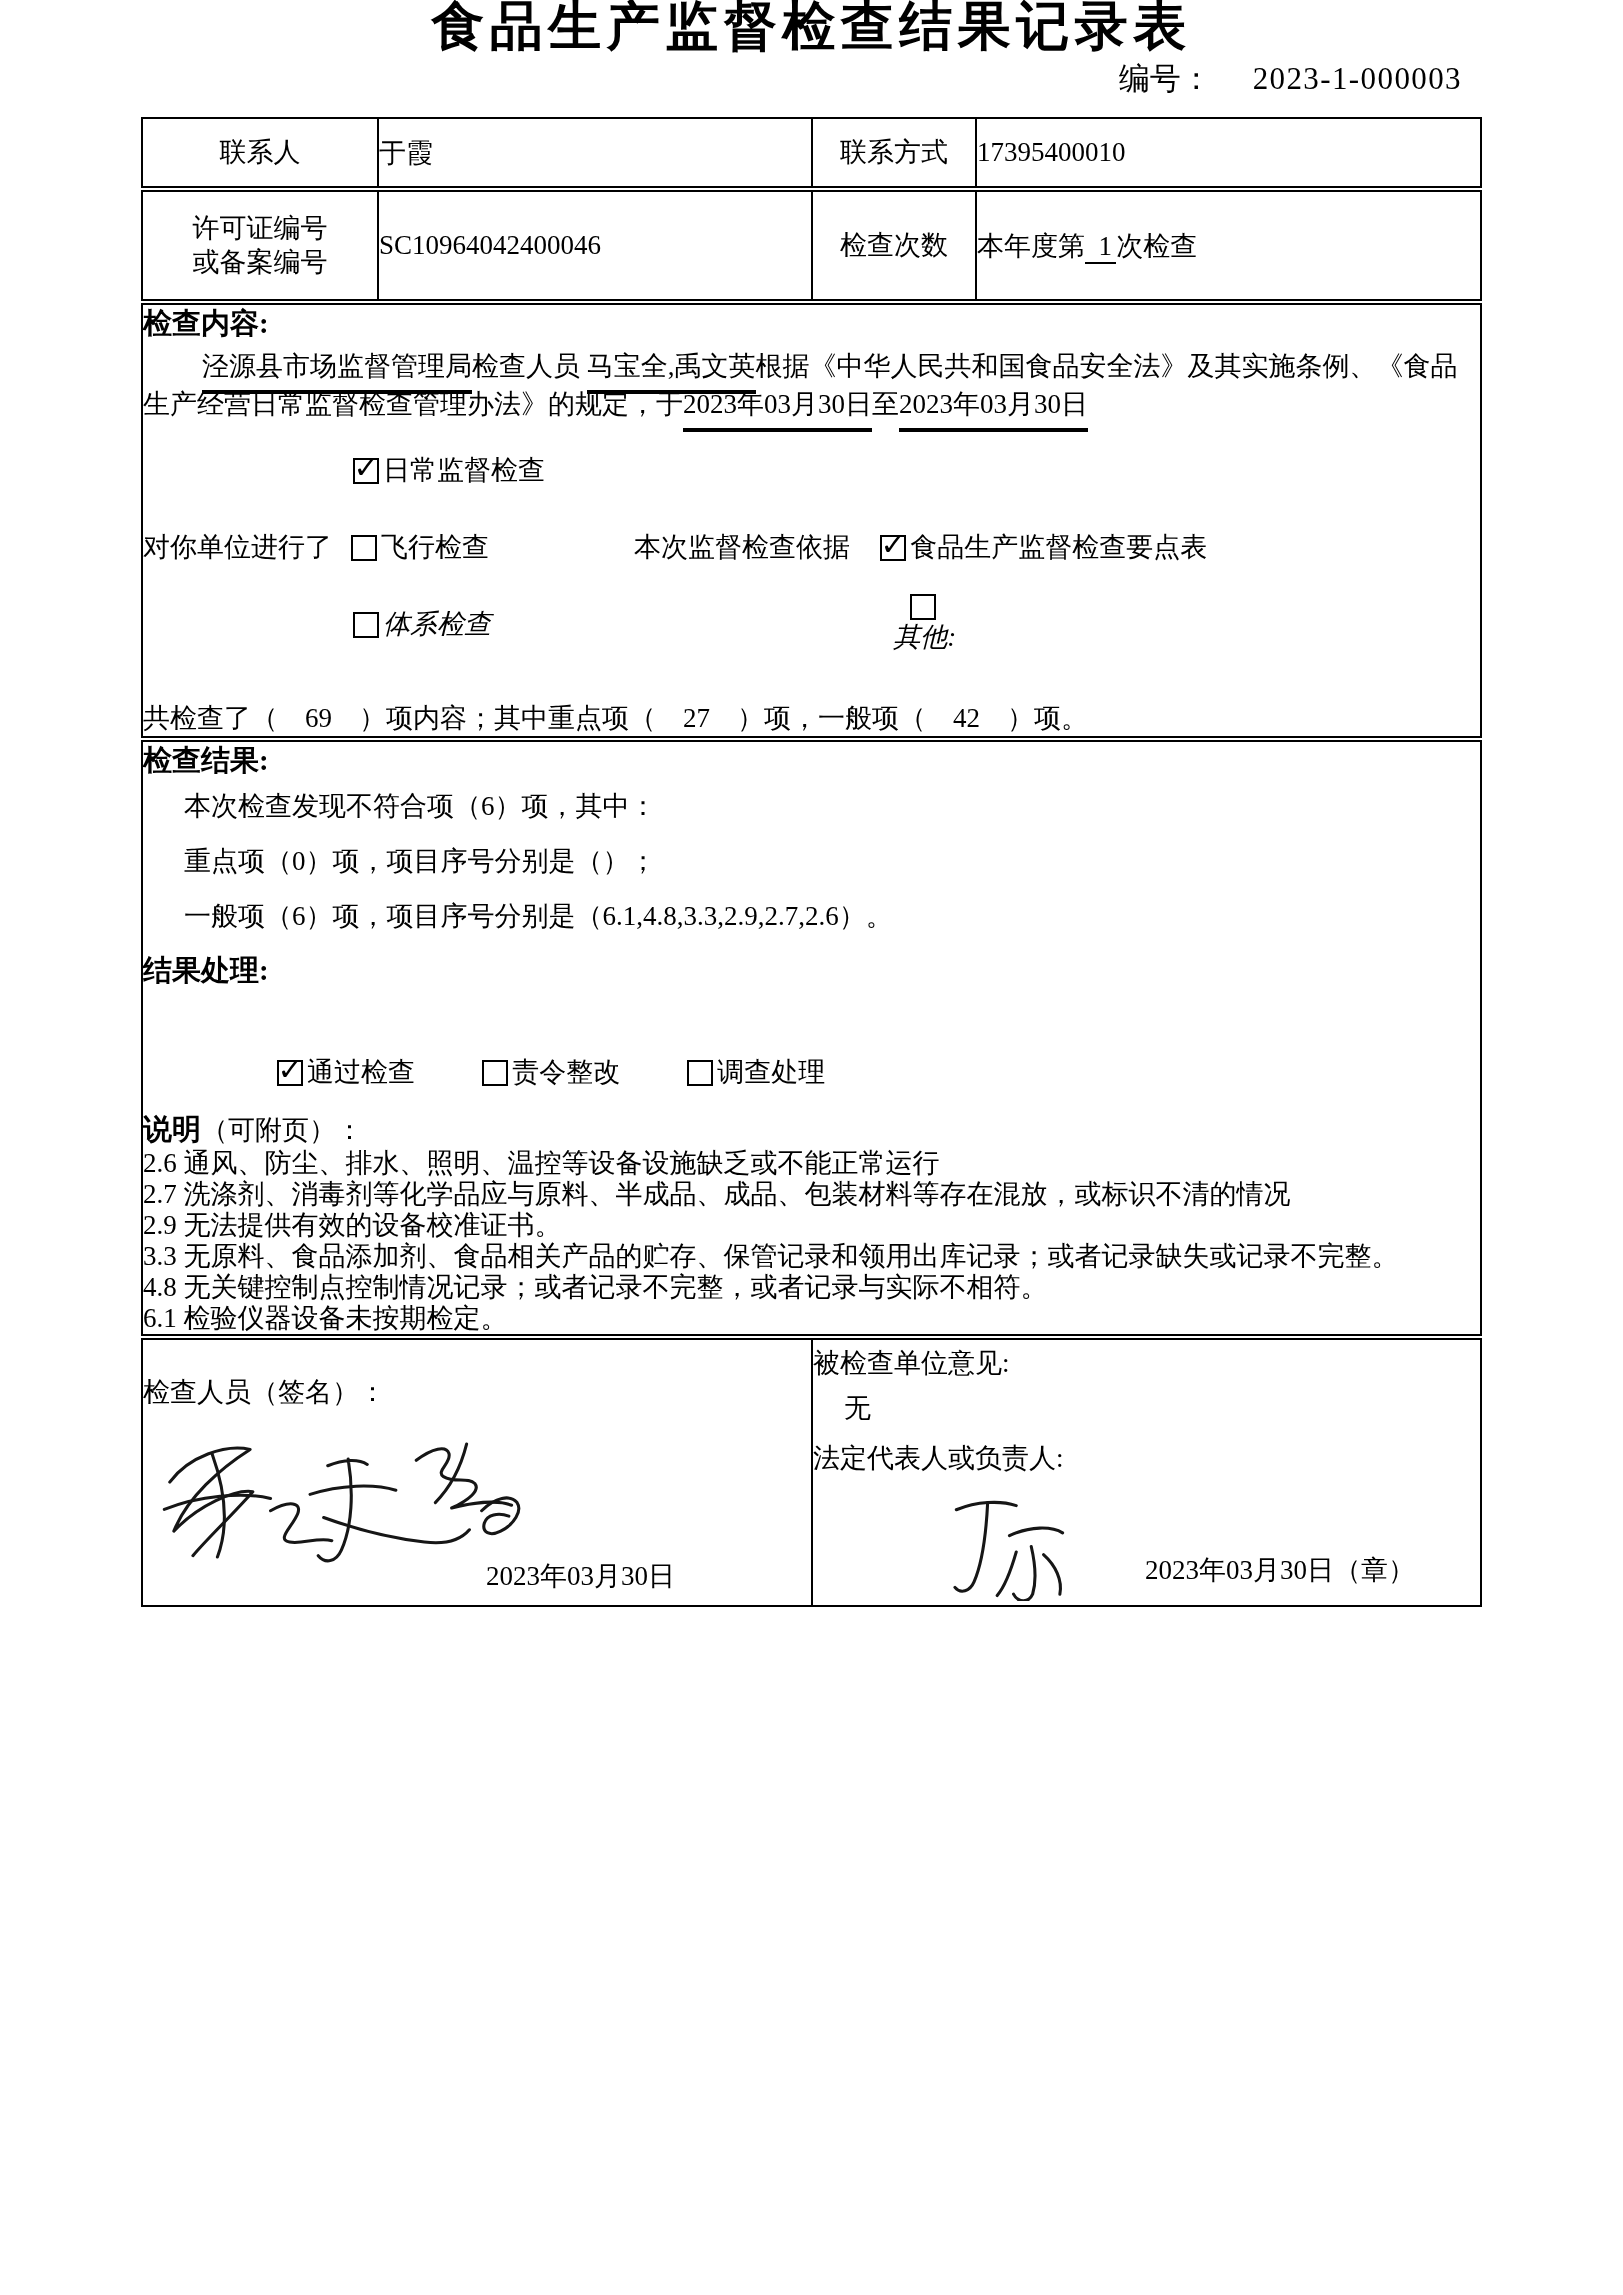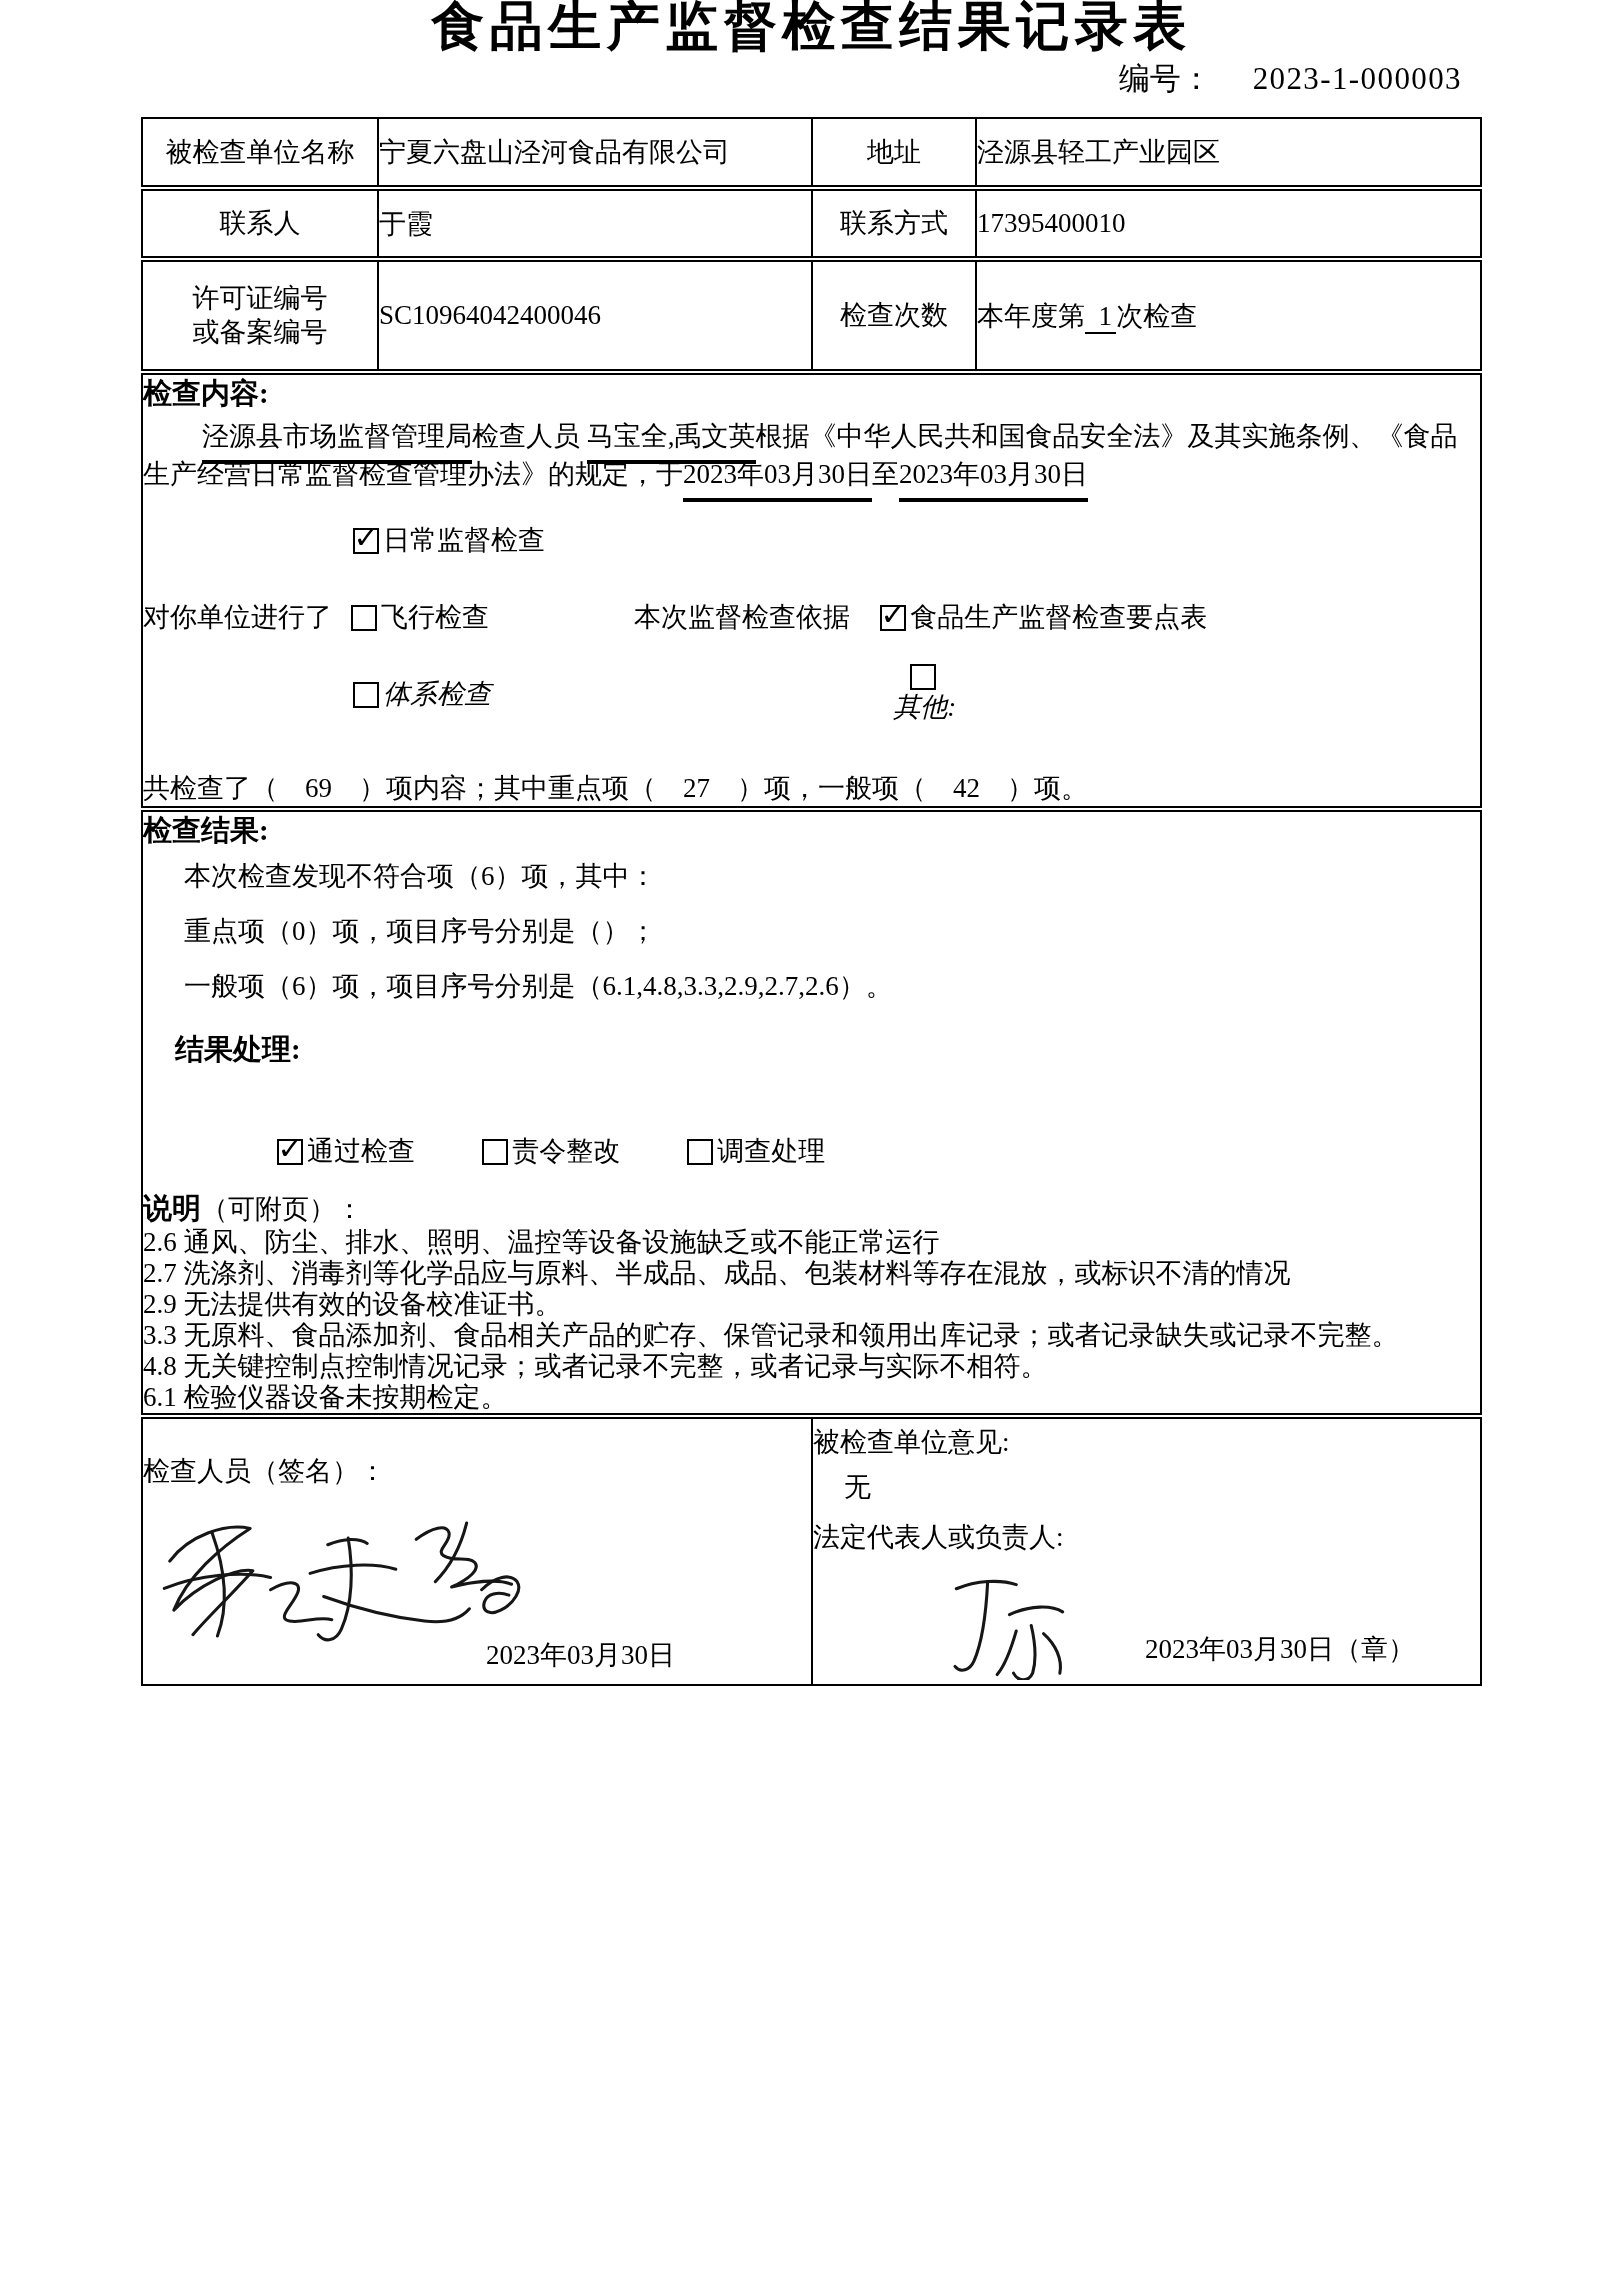--- a/index.html
+++ b/index.html
@@ -65,21 +65,21 @@
     font-family:"DejaVu Sans","Liberation Sans",sans-serif;
   }
   .cbl { margin-left:4.1px; white-space:nowrap; }
   .row-flex { display:flex; align-items:center; }
   .line-daily  { margin-top:30px; margin-left:210px; }
   .line-multi  { margin-top:42px; }
   .line-system { margin-top:29px; margin-left:210px;font-style:italic; }
   .summary     { margin-top:45px; font-size:27px; }
   
   .res-line { line-height:55px; padding-left:41px; font-size:27px; }
-  .handling-heading { margin-top:17px;padding-left:32px; }
+  .handling-heading { margin-top:8px; }
   .line-handle { margin-top:65px; margin-left:134px; display:flex; }
   .line-handle .cbg { margin-right:67px; }
   .note-head { margin-top:20.5px; font-size:27px; }
   .note-line { line-height:31px; font-size:27px; }
   
   td.sig { vertical-align:top; position:relative; padding:12.3px 13.6px 0 12.3px; }
   .sig-label { font-size:27px; }
   .sig-svg { display:block; margin:19px 0 0 5.5px; }
   .date-left  { position:absolute; bottom:11px; right:136px; font-size:27px; }
   .date-right { position:absolute; bottom:17.7px; right:65px;  font-size:27px; }
@@ -101,26 +101,20 @@
 
   <table class="doc">
     <colgroup>
         <col style="width:236px">
         <col style="width:434px">
         <col style="width:164px">
         <col style="width:505px">
       </colgroup>
 
     <tbody>
-        <tr style="height:70px;">
-      <td class="lbl">被检查单位名称</td>
-      <td class="val">宁夏六盘山泾河食品有限公司</td>
-      <td class="lbl">地址</td>
-      <td class="val">泾源县轻工产业园区</td>
-    </tr>
 
     <tr style="height:71px;">
       <td class="lbl">联系人</td>
       <td class="val">于霞</td>
       <td class="lbl">联系方式</td>
       <td class="val">17395400010</td>
     </tr>
 
     <tr style="height:113px;">
       <td class="lbl">

